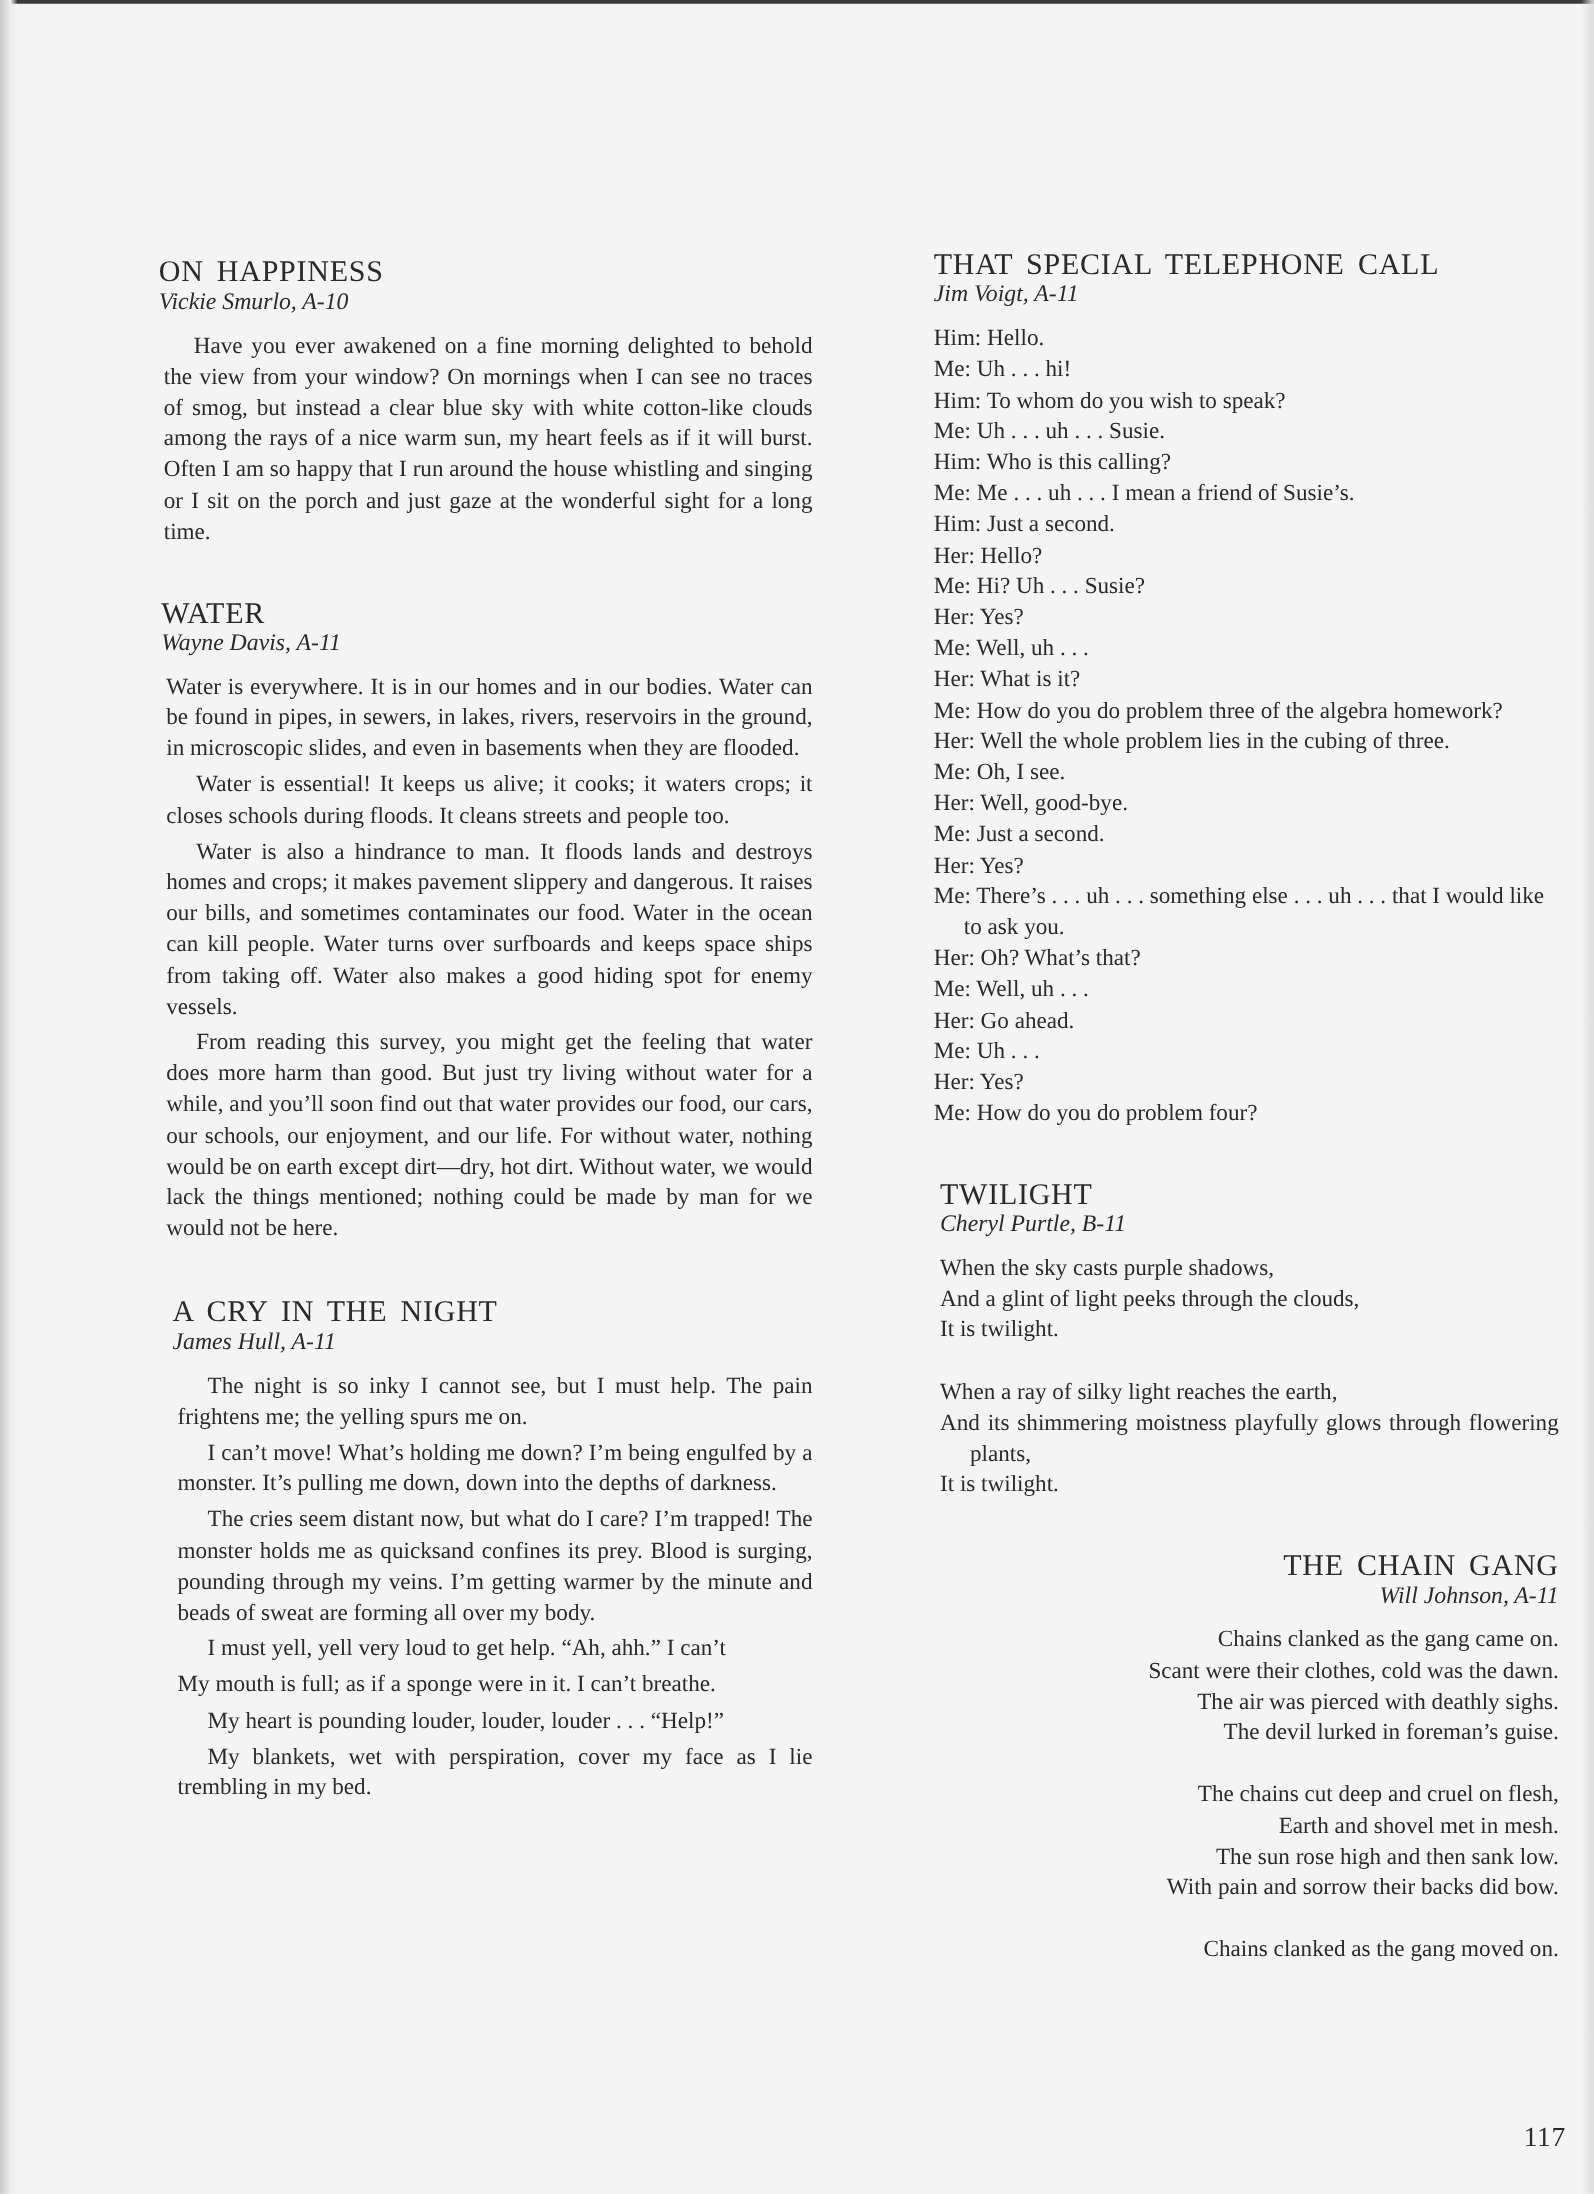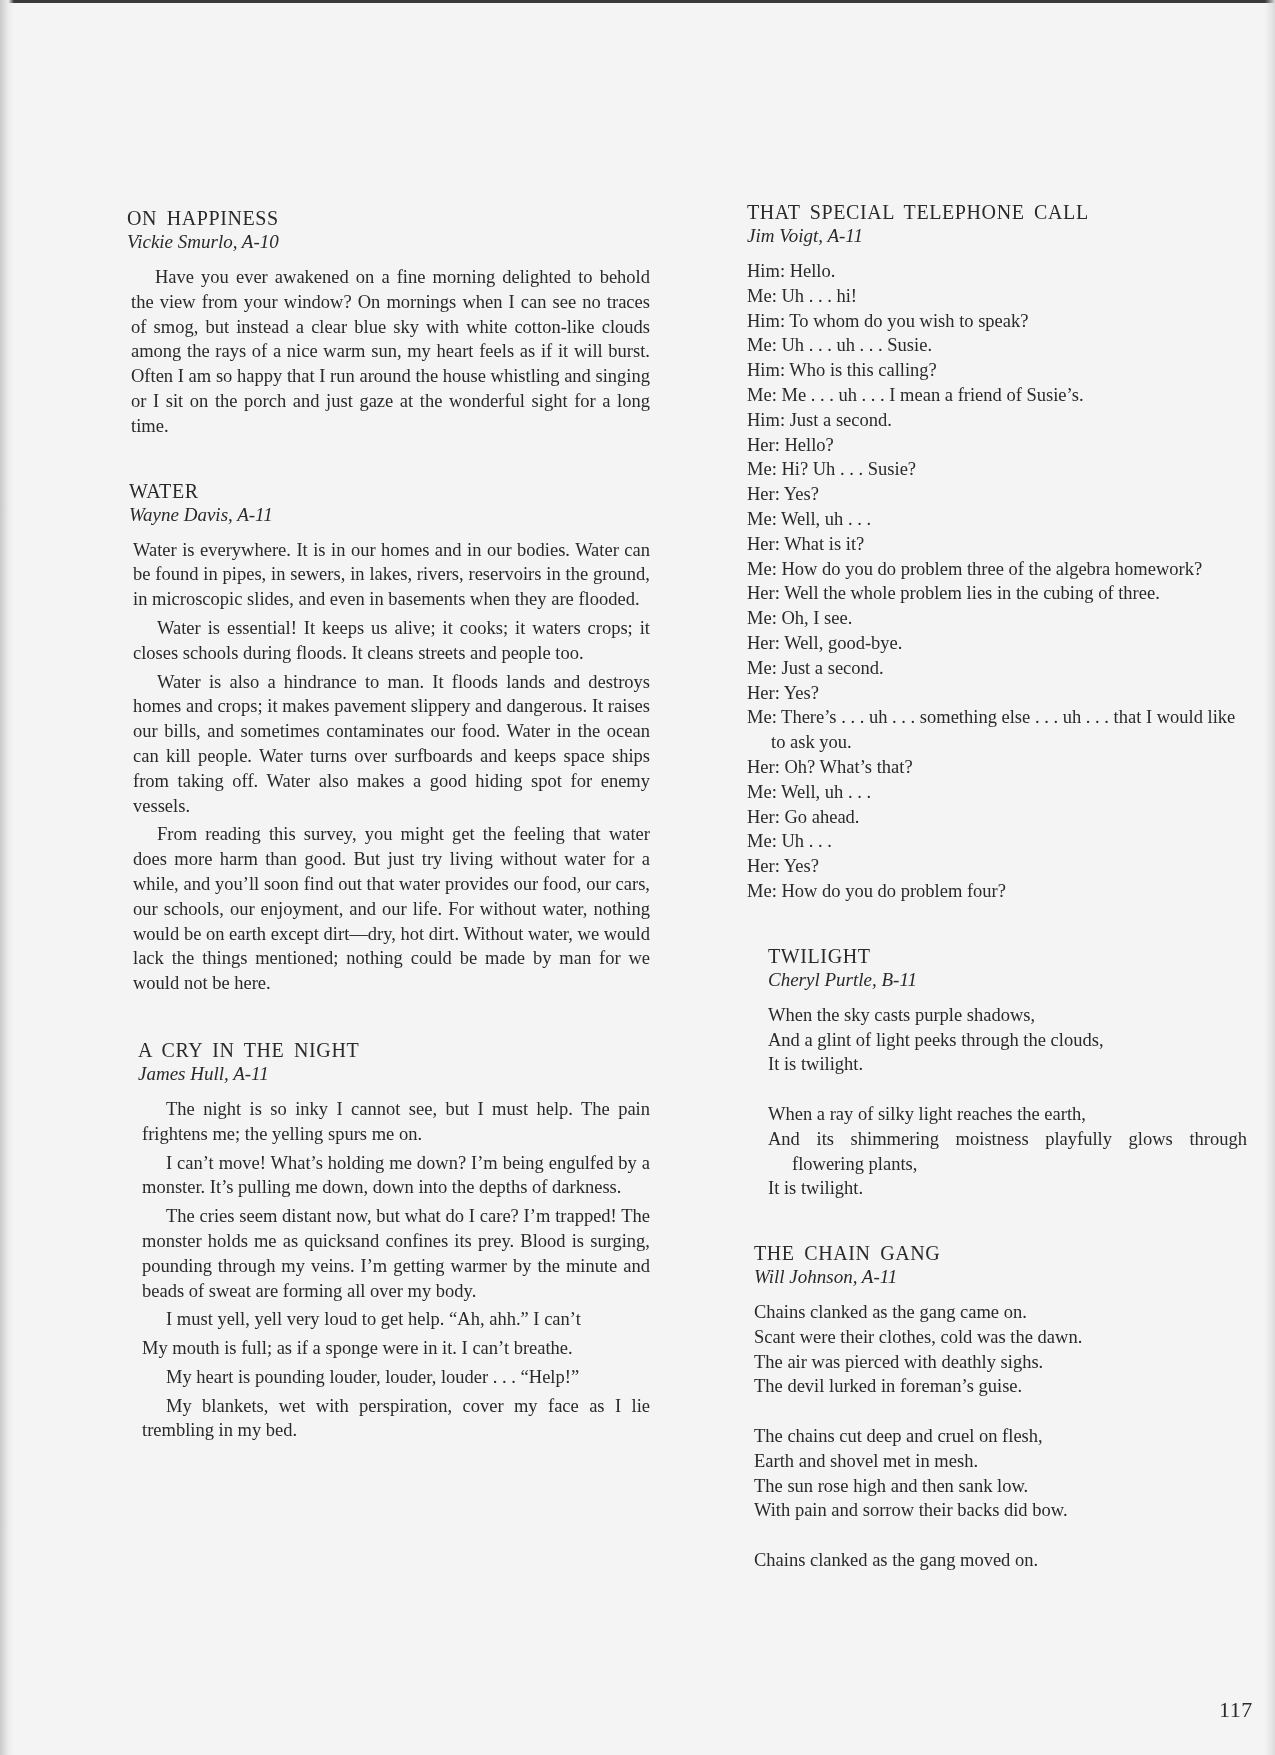--- a/index.html
+++ b/index.html
@@ -16,21 +16,21 @@
   }
   .rightshade {
     position: absolute; right: 0; top: 0; width: 10px; height: 1755px;
     background: linear-gradient(to left, #dcdcdc, rgba(244,244,244,0));
   }
   .col { position: absolute; }
   .col-left { left: 129px; top: 206px; width: 525px; }
   .col-right { left: 747px; top: 200px; width: 500px; }
   .piece { margin: 0; }
   .title {
-    font-size: 20px; letter-spacing: 0.6px; word-spacing: 4px;
+    font-size: 24px; letter-spacing: 0.6px; word-spacing: 4px;
     line-height: 24px; margin: 0; font-weight: normal;
   }
   .author {
     font-style: italic; font-size: 19px; line-height: 24px; margin: 0 0 11px 0;
   }
   .prose p {
     font-size: 18.5px; line-height: 24.8px; margin: 4px;
     text-align: justify; text-indent: 24px; hyphens: manual;
   }
   .prose p.noindent { text-indent: 0; }
@@ -113,39 +113,39 @@
         <div class="line">Me: There’s . . . uh . . . something else . . . uh . . . that I would like to ask you.</div>
         <div class="line">Her: Oh? What’s that?</div>
         <div class="line">Me: Well, uh . . .</div>
         <div class="line">Her: Go ahead.</div>
         <div class="line">Me: Uh . . .</div>
         <div class="line">Her: Yes?</div>
         <div class="line">Me: How do you do problem four?</div>
       </div>
   </section>
 
-  <section class="piece poem" style="margin-top:40px; margin-left:21px;">
+  <section class="piece poem" style="margin-top:40px; margin-left:5px;">
     <h2 class="title">TWILIGHT</h2>
     <div class="author">Cheryl Purtle, B-11</div>
     <div id="twilight-stanzas">
         <div>
           <div class="line">When the sky casts purple shadows,</div>
           <div class="line">And a glint of light peeks through the clouds,</div>
           <div class="line">It is twilight.</div>
         </div>
         <div class="stanza-gap"></div>
         <div>
           <div class="line">When a ray of silky light reaches the earth,</div>
           <div class="line justify">And its shimmering moistness playfully glows through flowering plants,</div>
           <div class="line">It is twilight.</div>
         </div>
       </div>
   </section>
 
-  <section class="piece poem" style="margin-top:40px; margin-left:7px;">
+  <section class="piece poem" style="margin-top:40px; margin-left:7px;text-align:right;">
     <h2 class="title">THE CHAIN GANG</h2>
     <div class="author">Will Johnson, A-11</div>
     <div id="chain-stanzas">
         <div>
           <div class="line">Chains clanked as the gang came on.</div>
           <div class="line">Scant were their clothes, cold was the dawn.</div>
           <div class="line">The air was pierced with deathly sighs.</div>
           <div class="line">The devil lurked in foreman’s guise.</div>
         </div>
         <div class="stanza-gap"></div>

